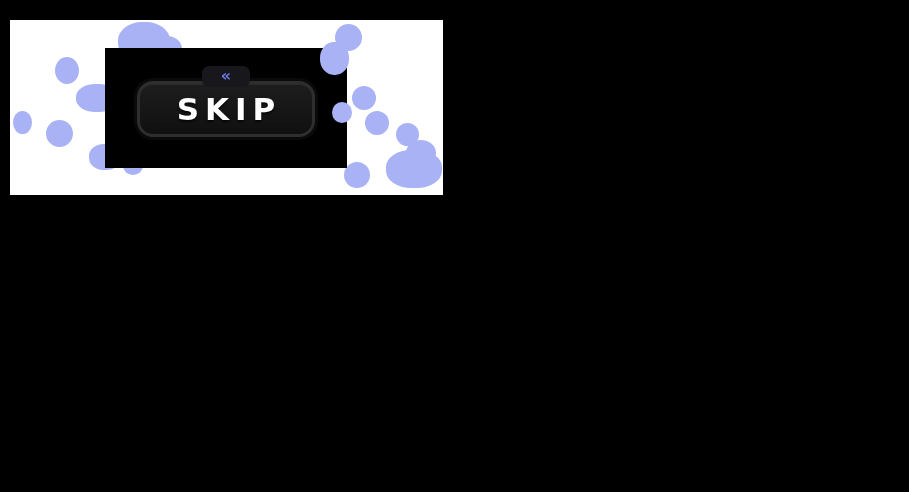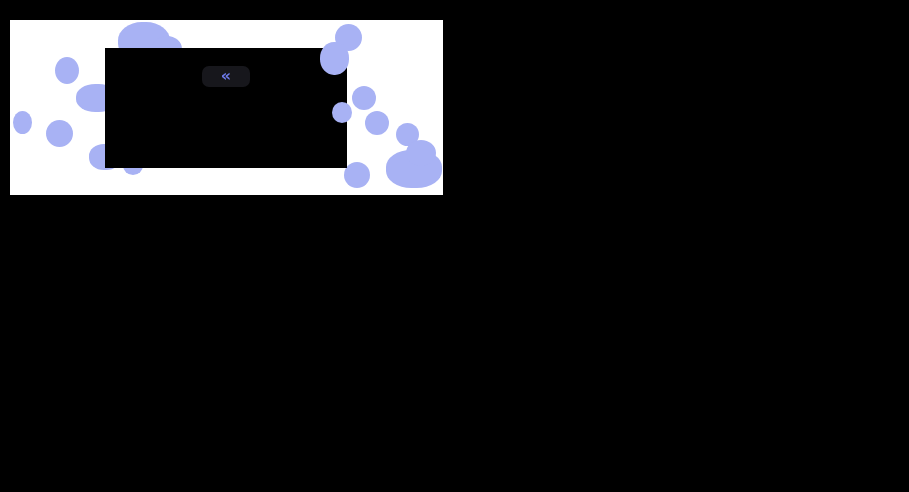--- a/index.html
+++ b/index.html
@@ -109,15 +109,16 @@
   <div class="blob b13"></div>
   <div class="blob b14"></div>
   <div class="blob b15"></div>
   <div class="blob b16"></div>
   <div class="blob b17"></div>
 
   <div class="skip-panel">
     <div class="collapse-tab">
       <span class="chev">«</span>
     </div>
+    <button class="skip-btn">SKIP</button>
   </div>
 
 </div>
 
 </body></html>

